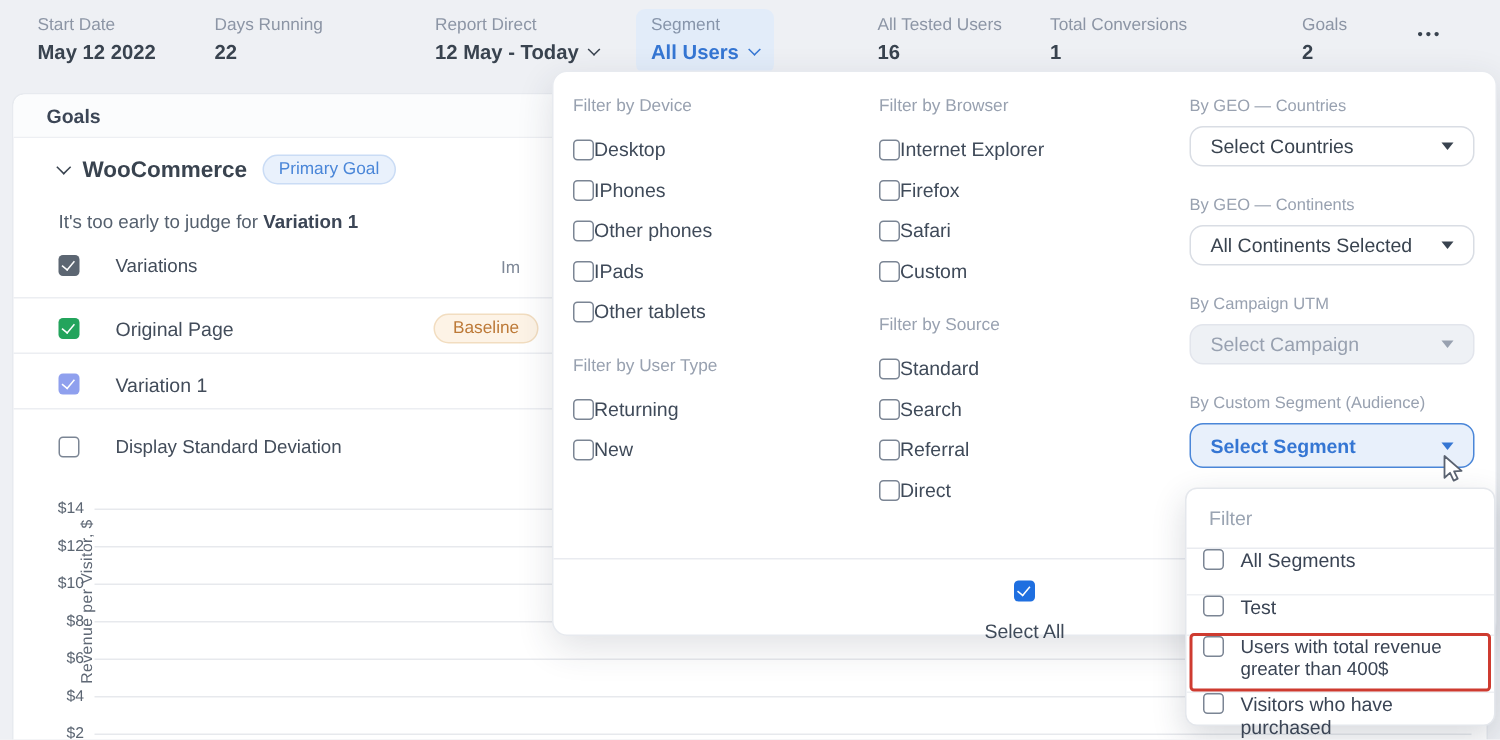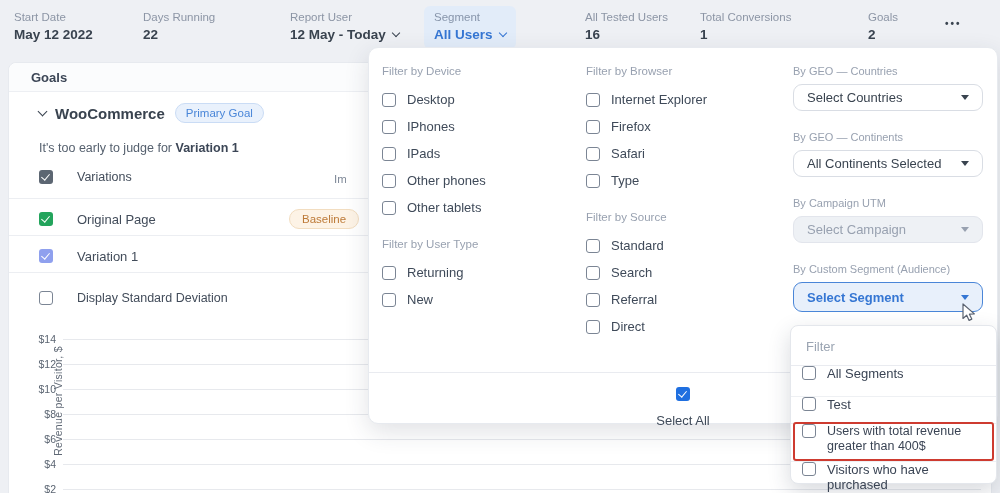--- a/index.html
+++ b/index.html
@@ -65,21 +65,21 @@
           transform:rotate(-90deg); text-align:center; font-size:10.5px; color:#5f6875;
           letter-spacing:.3px; }
 
   
   .popover { position:absolute; left:368px; top:47px; width:630px; height:377px; background:#fff;
           border:1px solid #e7eaef; border-radius:10px; z-index:10;
           box-shadow:0 8px 24px rgba(40,50,70,.14); }
   .col { position:absolute; top:17px; }
   .sec-title { font-size:11.5px; color:#98a1b0; margin-bottom:9px; }
   .sec-title.second { margin-top:17px; }
-  .opt { display:flex; align-items:center; gap:11px; height:27px; font-size:13px; color:#3f4a59; }
+  .opt { display:flex; align-items:center; height:27px; font-size:13px; color:#3f4a59; }
   .sel-label { font-size:11px; color:#98a1b0; margin-bottom:7px; }
   .sel-btn { width:190px; height:27px; border:1px solid #d9dde4; border-radius:9px;
           background:#fff; display:flex; align-items:center; justify-content:space-between;
           padding:0 13px; font-size:13px; color:#39434f; margin-bottom:20px; cursor:pointer; }
   .caret { width:0; height:0; border-left:4px solid transparent; border-right:4px solid transparent;
           border-top:5px solid currentColor; }
   .sel-btn.disabled { background:#eef1f5; border-color:#e2e5ec; color:#98a1b0; }
   .sel-btn.active { background:#e8f0fb; border:1.5px solid #4a86d8; color:#3576d3;
           font-weight:bold; height:30px; margin-bottom:0;gap:39px; }
   .pop-footer { position:absolute; left:0; right:0; top:324px; border-top:1px solid #e9ebf0;
@@ -102,30 +102,30 @@
           border:2.5px solid #ce3b30; border-radius:3px; z-index:2; pointer-events:none; }
 
   .cursor { position:absolute; left:961px; top:303px; z-index:40; }
 </style>
 </head>
 <body>
 
 <div class="screen">
 
   <div>
-    <div class="stat" style="left:14px">
+    <div class="stat" style="left:25px">
       <div class="lbl">Start Date</div>
       <div class="val">May 12 2022</div>
     </div>
     <div class="stat" style="left:143px">
       <div class="lbl">Days Running</div>
       <div class="val">22</div>
     </div>
     <div class="stat" style="left:290px">
-      <div class="lbl">Report User</div>
+      <div class="lbl">Report Direct</div>
       <div class="val">
           <span>12 May - Today</span>
           <i class="chev"></i>
         </div>
     </div>
     <div class="chip stat">
       <div class="lbl">Segment</div>
       <div class="val">
           <span>All Users</span>
           <i class="chev"></i>
@@ -224,25 +224,25 @@
       <div class="opt">
           <span class="cb"></span>
           <span>Desktop</span>
         </div>
       <div class="opt">
           <span class="cb"></span>
           <span>IPhones</span>
         </div>
       <div class="opt">
           <span class="cb"></span>
+          <span>Other phones</span>
+        </div>
+      <div class="opt">
+          <span class="cb"></span>
           <span>IPads</span>
-        </div>
-      <div class="opt">
-          <span class="cb"></span>
-          <span>Other phones</span>
         </div>
       <div class="opt">
           <span class="cb"></span>
           <span>Other tablets</span>
         </div>
       <div class="sec-title second">Filter by User Type</div>
       <div class="opt">
           <span class="cb"></span>
           <span>Returning</span>
         </div>
@@ -261,21 +261,21 @@
       <div class="opt">
           <span class="cb"></span>
           <span>Firefox</span>
         </div>
       <div class="opt">
           <span class="cb"></span>
           <span>Safari</span>
         </div>
       <div class="opt">
           <span class="cb"></span>
-          <span>Type</span>
+          <span>Custom</span>
         </div>
       <div class="sec-title second">Filter by Source</div>
       <div class="opt">
           <span class="cb"></span>
           <span>Standard</span>
         </div>
       <div class="opt">
           <span class="cb"></span>
           <span>Search</span>
         </div>

